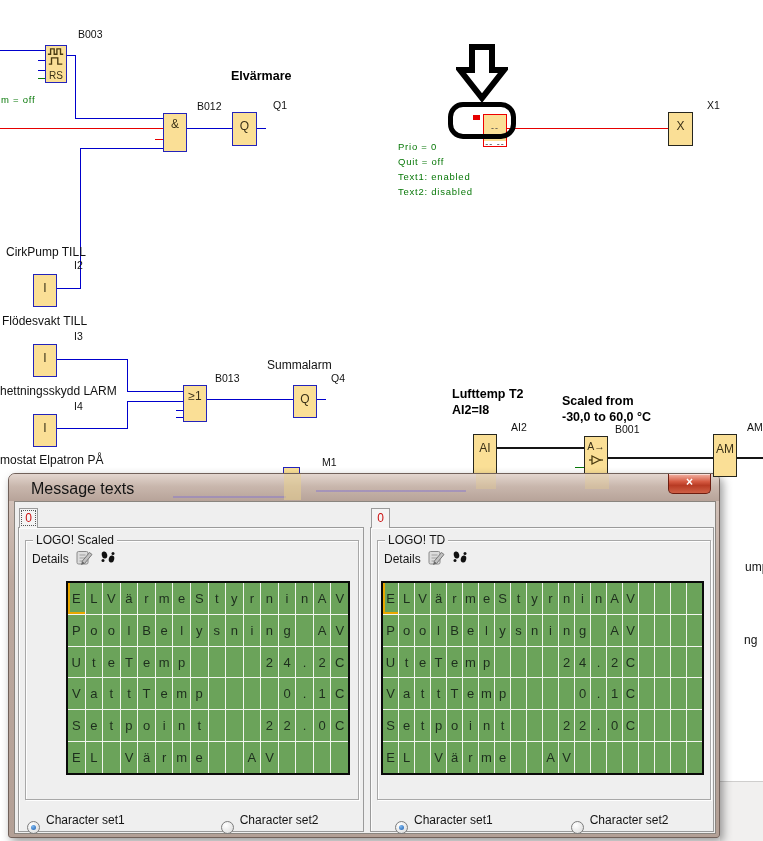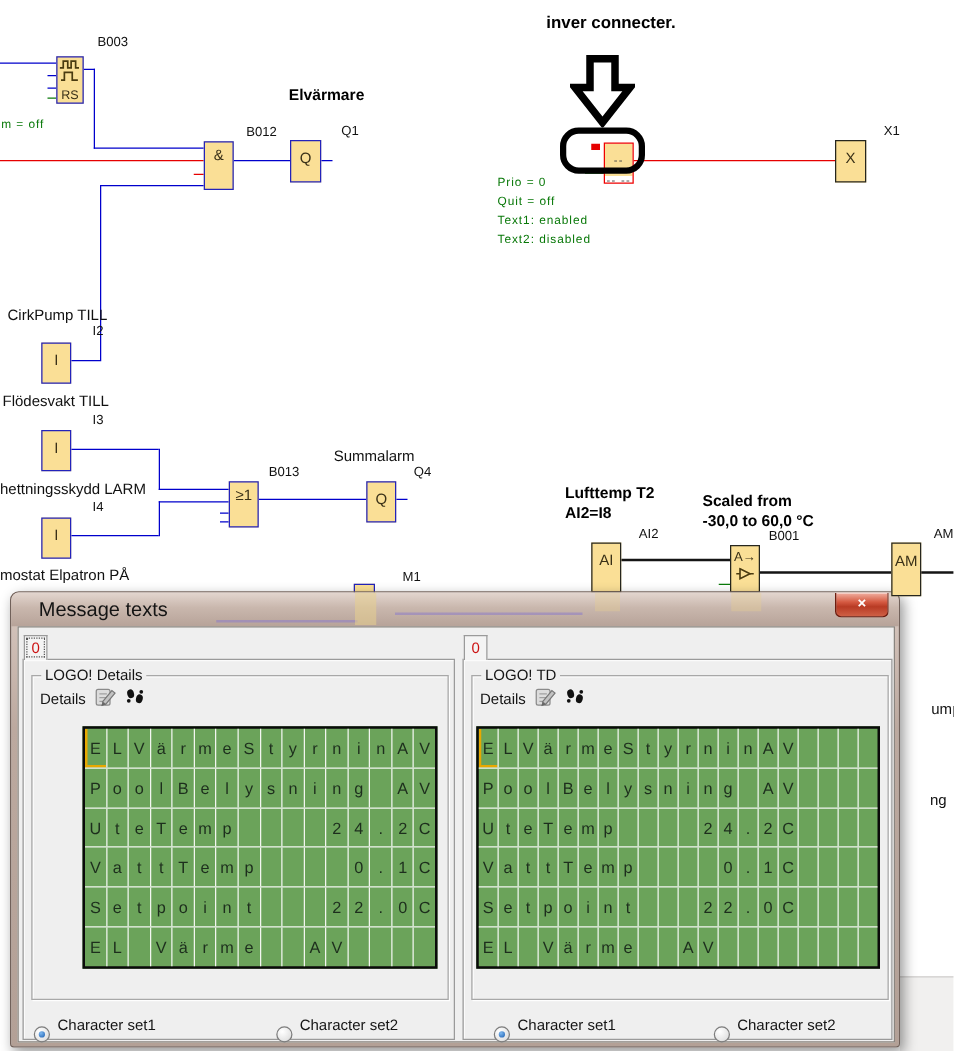--- a/index.html
+++ b/index.html
@@ -157,21 +157,20 @@
     <div class="lbl" style="left:295px;top:372px">Q4</div>
     <div class="blk bblue" style="left:293px;top:385px;width:24px;height:33px">
       <span class="sym" style="margin-top:6px">Q</span>
     </div>
 
     <div class="cap" style="left:0px;top:453px">mostat Elpatron PÅ</div>
     <div class="lbl" style="left:286px;top:456px">M1</div>
     <div class="blk bblue" style="left:283px;top:467px;width:17px;height:10px"></div>
 
     <div class="instr">
-      <div>inver connecter.</div>
     </div>
     <div style="position:absolute;left:456px;top:44px;z-index:3">
       <svg width="52" height="58" viewBox="0 0 52 58">
         <polygon points="16,3 36,3 36,26 48,26 26,54 4,26 16,26" fill="#ffffff" stroke="#000000" stroke-width="6" stroke-linejoin="miter"></polygon>
       </svg>
     </div>
     <div class="capsule"></div>
     <div class="blk bred" style="left:483px;top:114px;width:24px;height:33px;background:linear-gradient(#fadf96 0 26px,#ffffff 26px 100%);justify-content:flex-start">
       <span class="dash" style="margin-top:9px">--</span>
       <span class="dash" style="margin-top:7px">-- --</span>
@@ -231,21 +230,21 @@
       <div class="ghost" style="left:576px;top:0;width:24px;height:15px;background:#e8cf8e;opacity:.35"></div>
       <span class="title-text">Message texts</span>
     </div>
     <div class="close-btn"><span>×</span></div>
 
     <div class="dlg-body">
 
       <div class="tab focused" style="left:4px;top:6px">0</div>
       <div class="tabpanel" style="left:3px;top:25px;width:346px;height:305px">
         <div class="groupbox" style="left:6px;top:12px;width:334px;height:260px">
-          <span class="gb-title">LOGO! Details</span>
+          <span class="gb-title">LOGO! Scaled</span>
           <div class="details-row" style="left:6px;top:9px">
             <span>Details</span>
             <span><svg width="17" height="15" viewBox="0 0 17 15">
               <rect x="1" y="1.5" width="11" height="12.5" rx="1.5" fill="#dcdcdc" stroke="#8a8a8a"></rect>
               <path d="M3.5 5 h6 M3.5 8 h6 M3.5 11 h4" stroke="#a0a0a0" stroke-width="1" fill="none"></path>
               <path d="M6 11.5 L13.5 2.5 L16 4.5 L8.5 13.5 Z" fill="#c2c2c2" stroke="#777"></path>
               <path d="M6 11.5 L5 15 L8.5 13.5 Z" fill="#666"></path>
             </svg></span>
             <span><svg width="16" height="15" viewBox="0 0 16 15">
               <ellipse cx="4.5" cy="5" rx="2.7" ry="3.6" fill="#111" transform="rotate(-14 4.5 5)"></ellipse>

